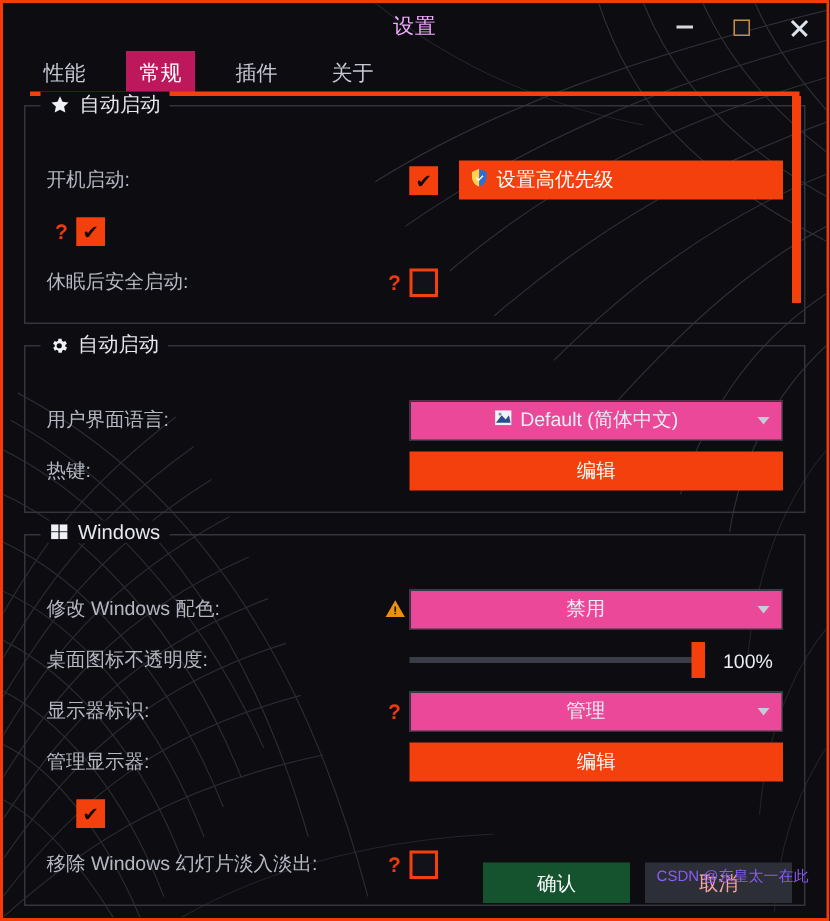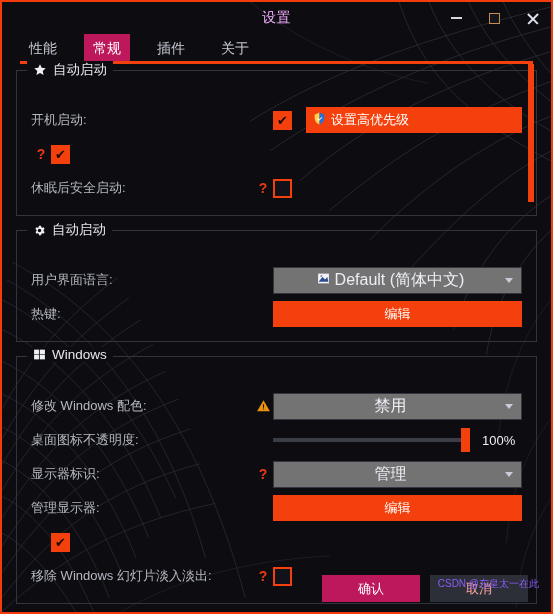--- a/index.html
+++ b/index.html
@@ -138,25 +138,25 @@
     font-size: 13px;
     display: flex; align-items: center; justify-content: center;
     cursor: pointer;
   }
   .btn-orange.lefticon {
     justify-content: flex-start; padding-left: 7px; gap: 5px;
   }
 
   .dropdown {
     flex: 1; height: 27px;
-    background: #737373;
+    background: #ec4899;
     border: 1px solid #34363f;
     display: flex; align-items: center;
     padding: 0 8px;
-    font-size: 16px; color: #eceef4;
+    font-size: 13px; color: #eceef4;
     cursor: pointer;
     position: relative;
   }
   .dd-text { flex: 1; text-align: center; display:flex; align-items:center; justify-content:center; gap:5px;}
   .caret {
     width: 0; height: 0;
     border-left: 4.5px solid transparent;
     border-right: 4.5px solid transparent;
     border-top: 5px solid #c9ccd6;
     margin-left: 6px;
@@ -191,21 +191,21 @@
     position: absolute; z-index: 3;
     left: 0; right: 0; bottom: 10px;
     display: flex; justify-content: flex-end; align-items: center;
     gap: 10px; padding-right: 23px;
   }
   .foot-btn {
     width: 98px; height: 27px;
     display: flex; align-items: center; justify-content: center;
     font-size: 13px; cursor: pointer;
   }
-  .foot-btn.primary { background: #be185d; color: #fff; }
+  .foot-btn.primary { background: #14532d; color: #fff; }
   .foot-btn.secondary { background: #2c2f38; color: #fca5a5; }
 
   #watermark {
     position: absolute; z-index: 4;
     right: 12px; bottom: 21px;
     font-size: 10px; color: #8b5cf6;
     white-space: nowrap;
     pointer-events: none;
   }
 </style>

